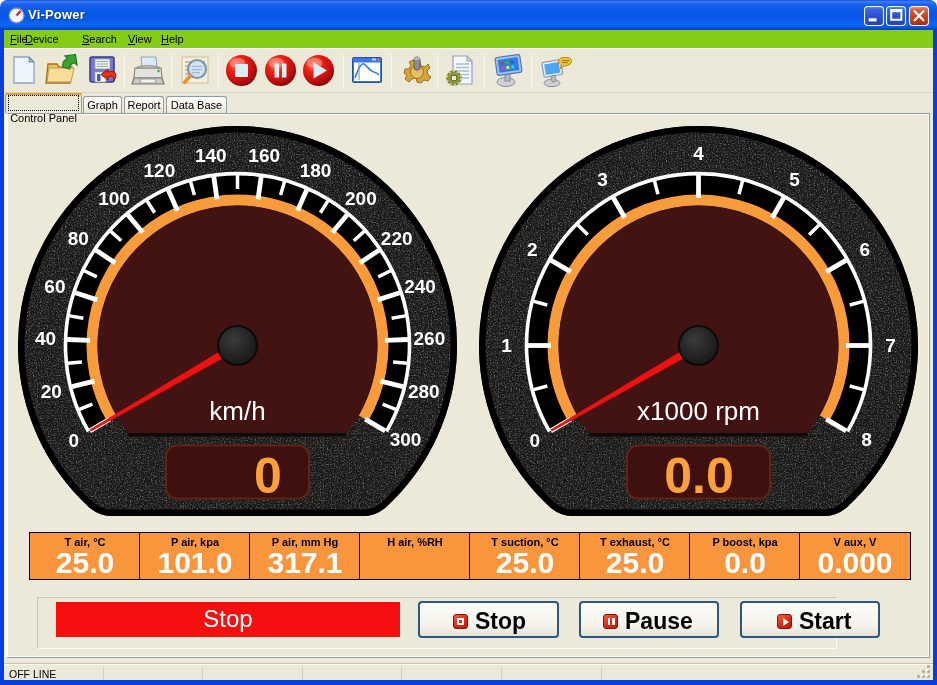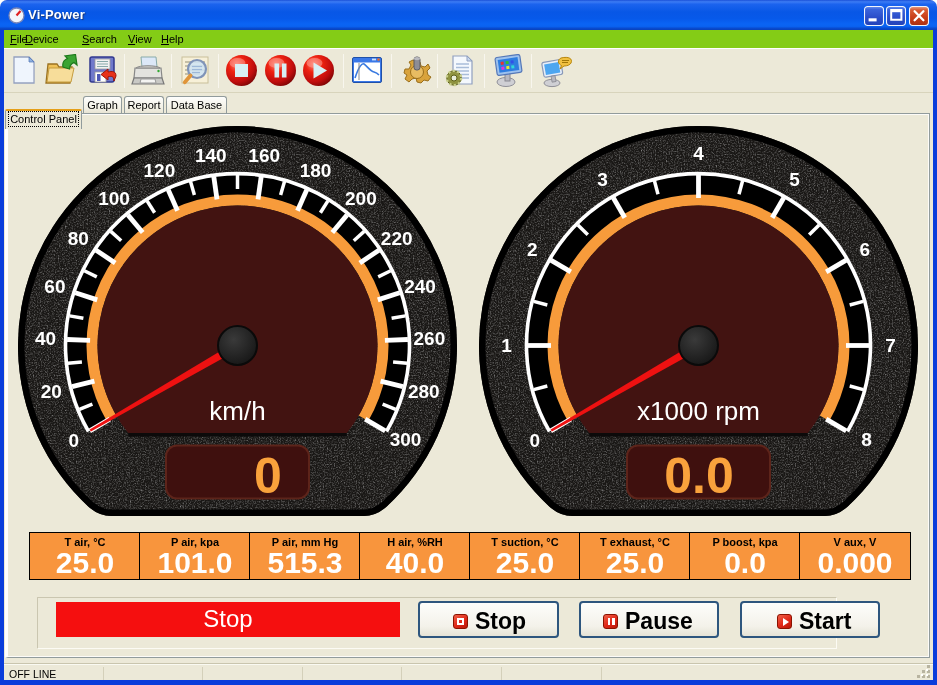--- a/index.html
+++ b/index.html
@@ -14,21 +14,21 @@
 #menubar { position:absolute; left:0; top:30px; width:933px; height:18px; background:#84cc16; font-size:11px; color:#000; }
 #menubar span { position:absolute; top:3px; }
 #menubar u { text-decoration:underline; }
 #toolbar { position:absolute; left:0; top:48px; width:933px; height:45px; background:#ece9d8;
   border-top:1px solid #fff; border-bottom:1px solid #d8d4bc; }
 .tbi { position:absolute; top:5px; height:34px; }
 .tsep { position:absolute; top:5px; width:1px; height:34px; background:#b9b5a0; border-right:1px solid #f8f6ee; }
 #tabstrip { position:absolute; left:0; top:93px; width:929px; height:20px; }
 .tab { position:absolute; top:3px; height:17px; font-size:11px; background:linear-gradient(180deg,#fefefd 0%,#f2f0e4 70%,#e8e4d4 100%);
   border:1px solid #919b9c; border-bottom:none; border-radius:3px 3px 0 0; color:#000; text-align:center; padding-top:2px; }
-.tab.act { top:16px; height:20px; background:#ece9d8; border-top:2.5px solid #e5a01a; border-radius:2px 2px 0 0; z-index:3; padding-top:2px;text-align:center; }
+.tab.act { top:0; height:20px; background:#ece9d8; border-top:2.5px solid #e5a01a; border-radius:2px 2px 0 0; z-index:3; padding-top:17px;text-align:center; }
 .tab.act .foc { position:absolute; left:2px; top:0px; right:2px; bottom:2px; border:1px dotted #000; }
 #pane { position:absolute; left:5px; top:113px; width:924.5px; height:545px; background:#ece9d8;
   border-top:1px solid #919b9c; border-right:1px solid #919b9c; border-bottom:1px solid #919b9c;
   box-shadow:inset 0 1px 0 #fcfbf8, inset -1px 0 0 #fcfbf8, inset 0 -1px 0 #fcfbf8; border-left:3px solid #fff; }
 .ibox { position:absolute; top:532px; width:112px; height:48px; background:#f8953d; border:1.6px solid #000; border-radius:0; text-align:center; }
 .ibl { font-size:11px; font-weight:bold; color:#000; margin-top:3px; }
 .ibv { font-size:30px; font-weight:bold; color:#fff; line-height:29px; }
 #bpanel { position:absolute; left:37px; top:597px; width:800px; height:51.5px;
   border:1.6px solid; border-color:#cac6b0 #fcfbf4 #fcfbf4 #cac6b0; border-radius:1px; }
 #redbar { position:absolute; left:18px; top:4px; width:344px; height:35px; background:#f50f0f; color:#fff;
@@ -389,25 +389,24 @@
 <div class="ibox" style="left:29px">
   <div class="ibl">T air, °C</div>
       <div class="ibv">25.0</div>
     </div>
 <div class="ibox" style="left:139px">
   <div class="ibl">P air, kpa</div>
       <div class="ibv">101.0</div>
     </div>
 <div class="ibox" style="left:249px">
   <div class="ibl">P air, mm Hg</div>
-      <div class="ibv">515.3</div>
+      <div class="ibv">317.1</div>
     </div>
 <div class="ibox" style="left:359px">
   <div class="ibl">H air, %RH</div>
-      <div class="ibv">40.0</div>
     </div>
 <div class="ibox" style="left:469px">
   <div class="ibl">T suction, °C</div>
       <div class="ibv">25.0</div>
     </div>
 <div class="ibox" style="left:579px">
   <div class="ibl">T exhaust, °C</div>
       <div class="ibv">25.0</div>
     </div>
 <div class="ibox" style="left:689px">

